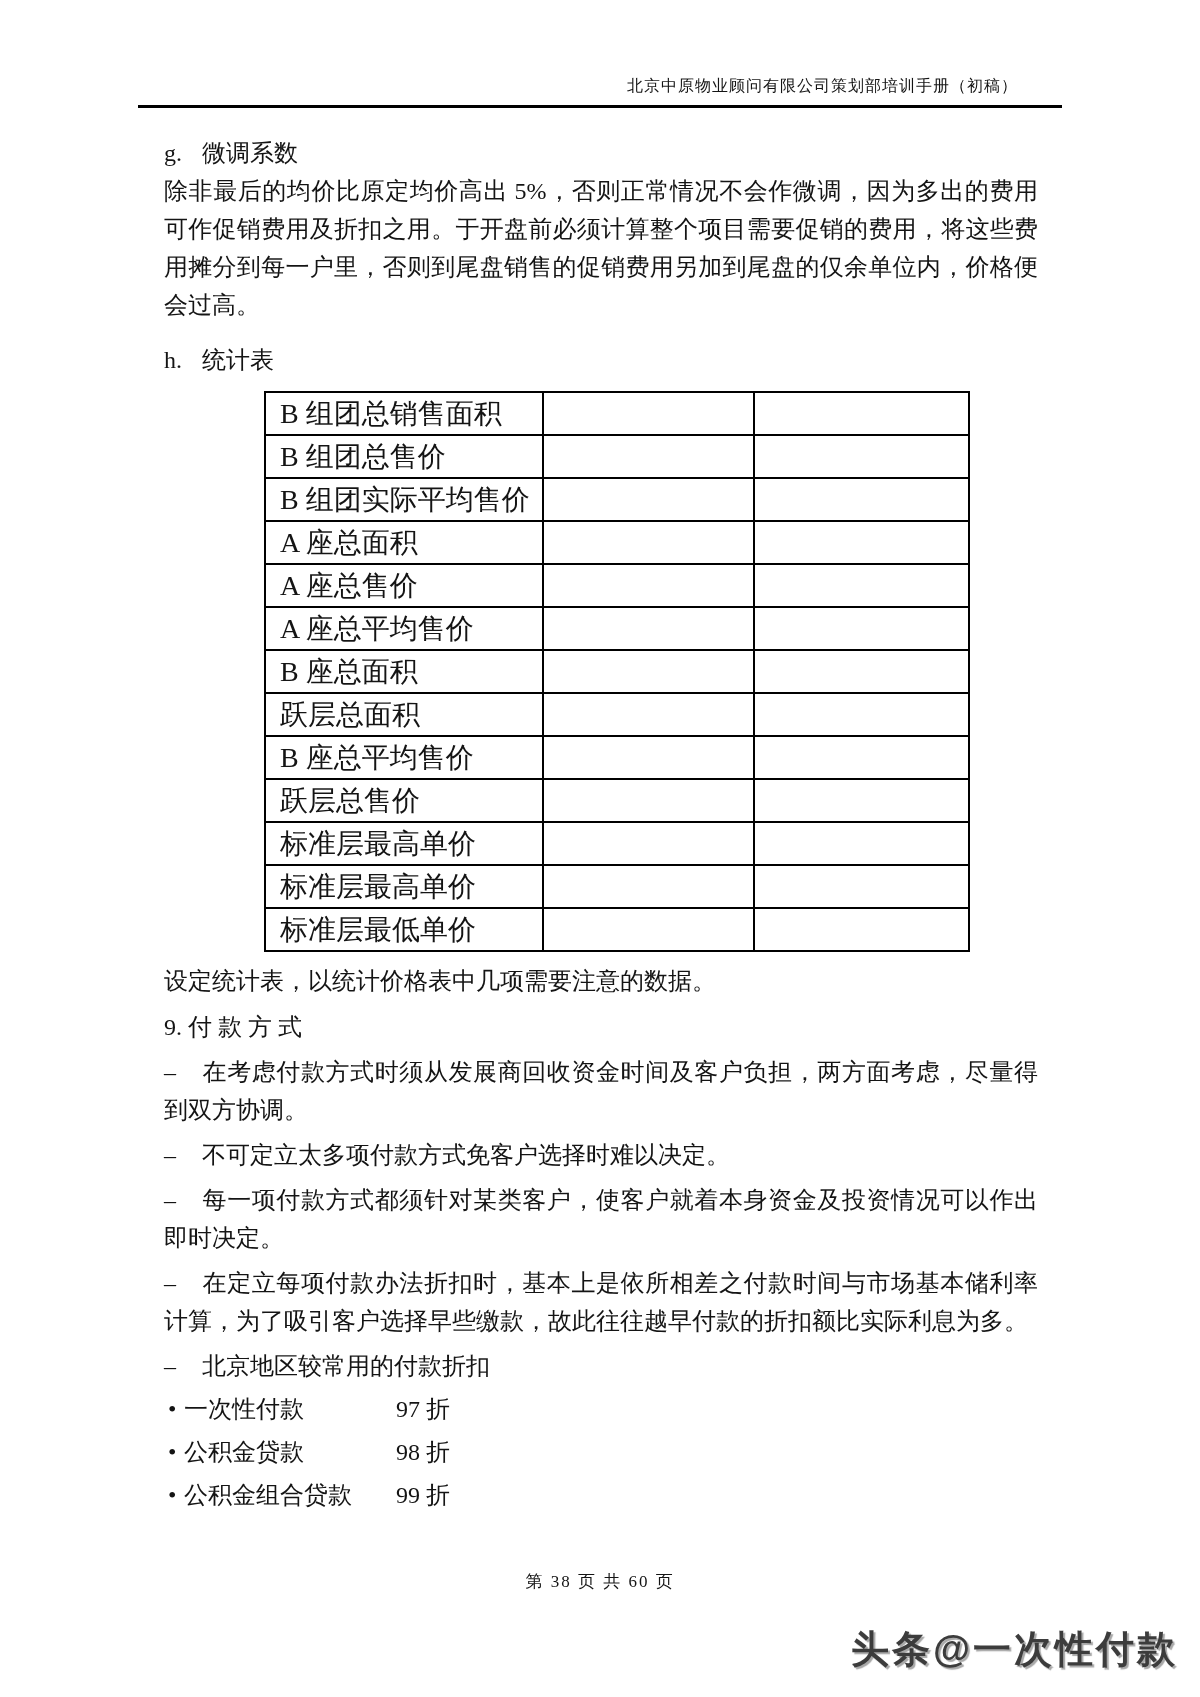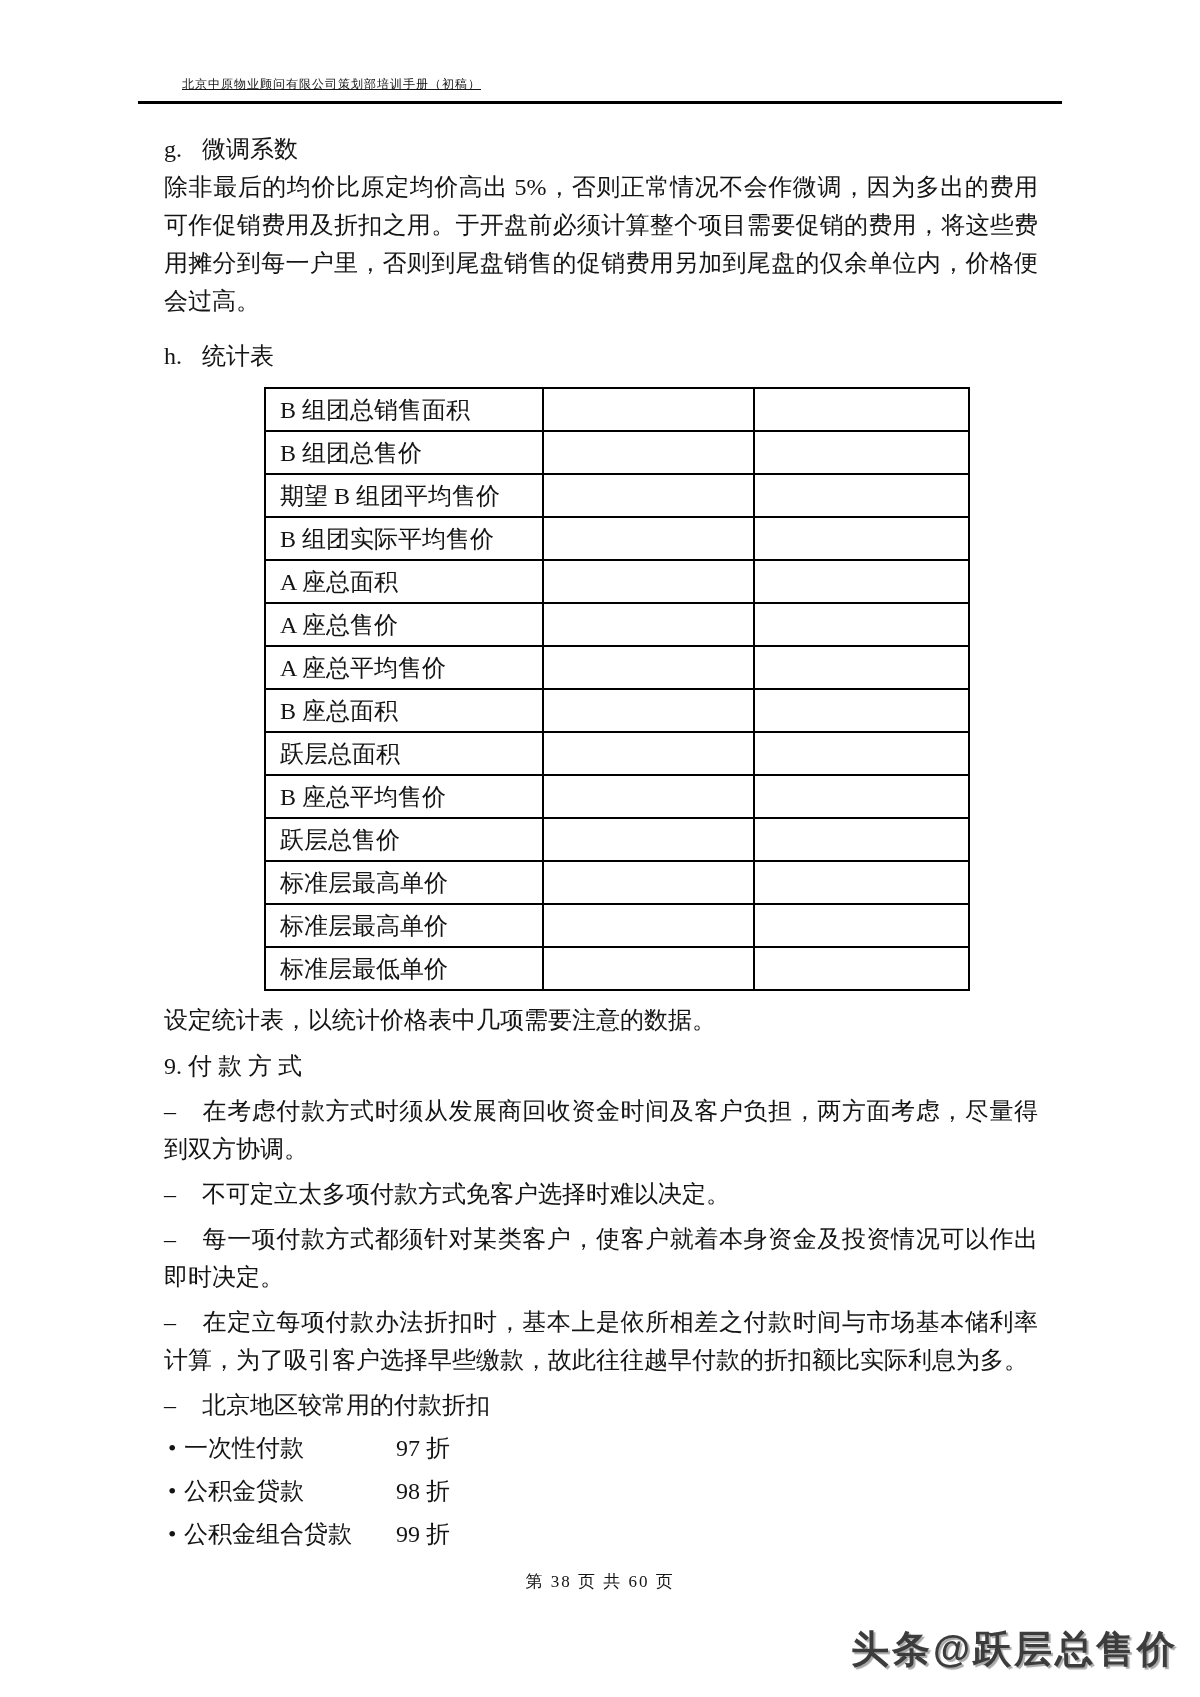--- a/index.html
+++ b/index.html
@@ -8,36 +8,36 @@
     width:1200px;height:1697px;
     background:#ffffff;
     color:#141414;
     font-family:"Liberation Serif","DejaVu Serif",serif;
     box-sizing:border-box;
     padding:0 138px;
     overflow:hidden;
   }
   
   .header-row{
-    display:flex;justify-content:flex-start;align-items:flex-end;
+    display:flex;justify-content:flex-end;align-items:flex-end;
     padding:76px 44px 8px 44px;
-    font-size:12px;letter-spacing:1px;text-decoration:underline;
+    font-size:16px;letter-spacing:1px;
   }
   .header-rule{height:3px;background:#000;}
   
   .body-area{padding-left:26px;width:874px;font-size:24px;line-height:38px;}
   .item-line{margin:26px 0 0 0;}
   .item-label{display:inline-block;width:38px;}
   .para{margin:0;text-align:justify;}
   
   table.stat{border-collapse:collapse;margin:12px 0 0 100px;table-layout:fixed;width:704px;}
   table.stat td{
     border:2px solid #000;
     height:41px;
-    font-size:24px;
+    font-size:28px;
     padding:0 0 0 14px;
     vertical-align:middle;
     overflow:hidden;white-space:nowrap;
   }
   .note{margin:10px 0 0 0;}
   .sec9-title{margin:8px 0 0 0;}
   .dash-para{margin:7px 0 0 0;text-align:justify;}
   .dash-marker{margin-right:26px;}
   .bullet-row{margin:5px 0 0 0;}
   .bullet{display:inline-block;width:16px;padding-left:4px;}
@@ -82,25 +82,20 @@
           <col style="width:215px">
         </colgroup>
       <tbody>
         <tr>
             <td>B 组团总销售面积</td>
             <td></td>
             <td></td>
           </tr>
         <tr>
             <td>B 组团总售价</td>
-            <td></td>
-            <td></td>
-          </tr>
-        <tr>
-            <td>期望 B 组团平均售价</td>
             <td></td>
             <td></td>
           </tr>
         <tr>
             <td>B 组团实际平均售价</td>
             <td></td>
             <td></td>
           </tr>
         <tr>
             <td>A 座总面积</td>
@@ -168,15 +163,15 @@
     <p class="bullet-row"><span class="bullet">•</span><span class="b-name">一次性付款</span><span>97 折</span></p>
     <p class="bullet-row"><span class="bullet">•</span><span class="b-name">公积金贷款</span><span>98 折</span></p>
     <p class="bullet-row"><span class="bullet">•</span><span class="b-name">公积金组合贷款</span><span>99 折</span></p>
 
   </div>
 
   <div class="footer">
     <span>第 38 页 共 60 页</span>
   </div>
 
-  <div class="watermark">头条@跃层总售价</div>
+  <div class="watermark">头条@一次性付款</div>
 
 </div>
 
 </body></html>

